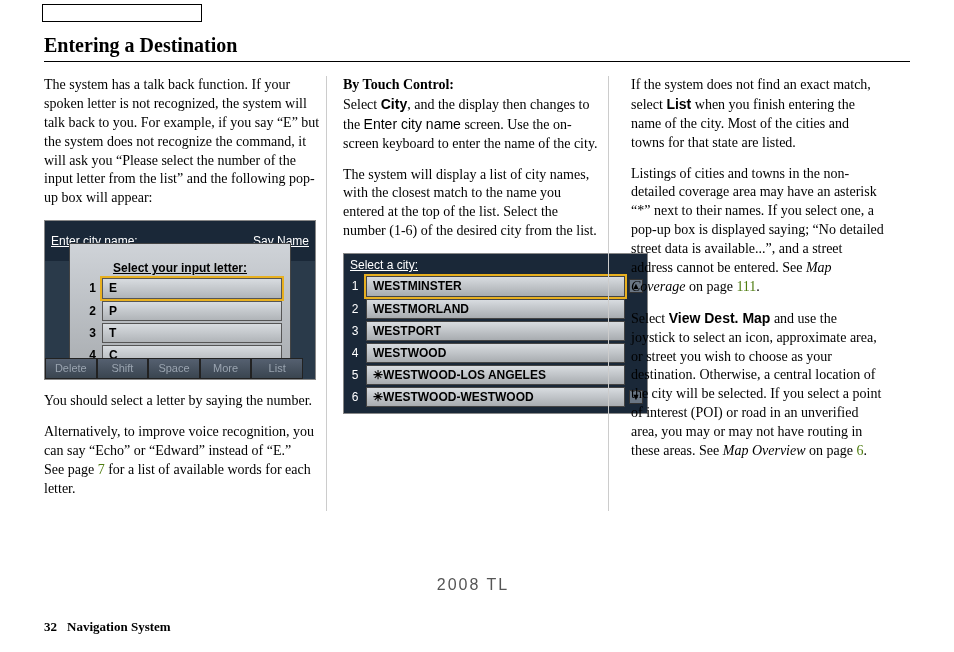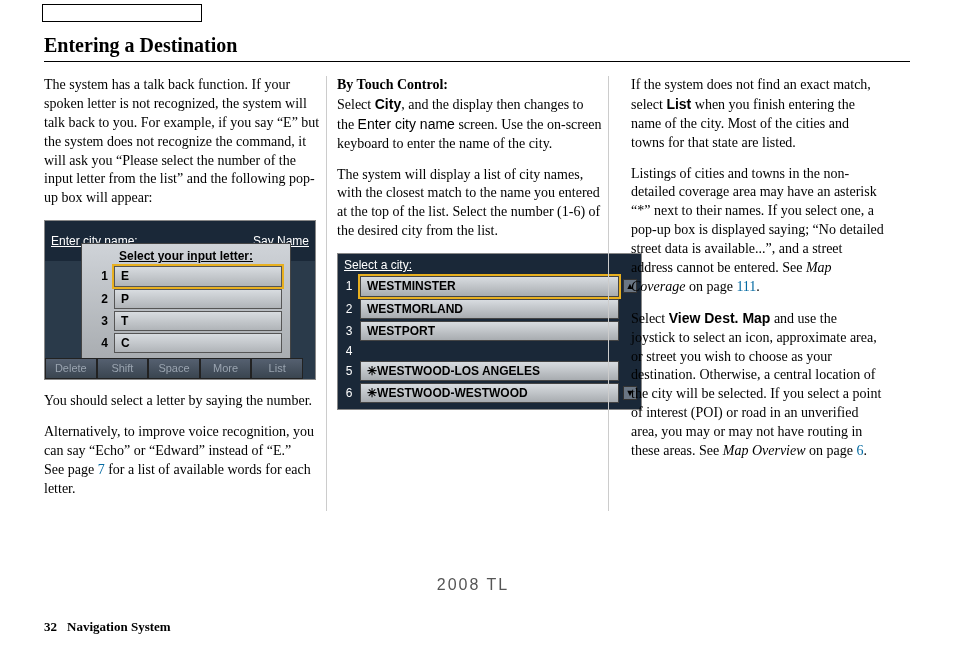--- a/index.html
+++ b/index.html
@@ -32,21 +32,21 @@
   }
   .cols {
     display: flex;
     gap: 6px;
   }
   .col { width: 276px; }
   .sep { border-left: 1px solid #ccc; }
   .para { margin-bottom: 12px; }
   .bold { font-weight: bold; }
   .ital { font-style: italic; }
-  .link { color: #0369a1; }
+  .link { color: #4d7c0f; }
   .sans { font-family: Arial, Helvetica, sans-serif; }
 
   
   .shot1 {
     width: 272px; height: 160px;
     background: #2a3a4a;
     border: 1px solid #888;
     position: relative;
     margin-bottom: 12px;
     font-family: Arial, Helvetica, sans-serif;
@@ -55,24 +55,24 @@
   }
   .shot1 .hdr {
     background: #1a2838;
     padding: 12px 6px;
     display: flex;
     justify-content: space-between;
     text-decoration: underline;
   }
   .shot1 .popup {
     position: absolute;
-    top: 22px; left: 36px; right: 24px;
+    top: 22px; left: 24px; right: 24px;
     background: linear-gradient(#cfd3d8, #a8acb0);
     border: 1px solid #444;
-    padding: 4px 8px 6px 8px;
+    padding: 16px 8px 6px 8px;
     color: #000;
   }
   .shot1 .ptitle { font-weight: bold; text-align: center; margin-bottom: 2px; text-decoration: underline;}
   .shot1 .row { display: flex; align-items: center; margin-bottom: 2px; }
   .shot1 .num { width: 18px; text-align: right; margin-right: 6px; font-weight: bold;}
   .shot1 .cell {
     flex: 1;
     background: linear-gradient(#d8dce0,#b0b4b8);
     border: 1px solid #555;
     padding: 1px 6px;
@@ -191,21 +191,21 @@
       </div>
     </div>
 
     <p class="para">You should select a letter by saying the number.</p>
     <p class="para">
       <span>Alternatively, to improve voice recognition, you can say “Echo” or “Edward” instead of “E.”</span><br>
       <span>See page </span><span class="link">7</span><span> for a list of available words for each letter.</span>
     </p>
   </div>
 
-  <div class="col sep" style="padding-left:10px">
+  <div class="col sep" style="padding-left:16px">
     <p class="para">
       <span class="bold">By Touch Control:</span><br>
       <span>Select </span><span class="bold sans">City</span><span>, and the display then changes to the </span><span class="sans">Enter city name</span><span> screen. Use the on-screen keyboard to enter the name of the city.</span>
     </p>
     <p class="para">The system will display a list of city names, with the closest match to the name you entered at the top of the list. Select the number (1-6) of the desired city from the list.</p>
 
     <div class="shot2">
       <div class="hdr2">Select a city:</div>
       <div class="list">
         <div class="row hi">
@@ -218,20 +218,21 @@
           <div class="cell">WESTMORLAND</div>
           <div style="width:18px"></div>
         </div>
         <div class="row">
           <div class="num">3</div>
           <div class="cell">WESTPORT</div>
           <div style="width:18px"></div>
         </div>
         <div class="row">
           <div class="num">4</div>
+          <div class="cell">WESTWOOD</div>
           <div style="width:18px"></div>
         </div>
         <div class="row">
           <div class="num">5</div>
           <div class="cell">✳WESTWOOD-LOS ANGELES</div>
           <div style="width:18px"></div>
         </div>
         <div class="row">
           <div class="num">6</div>
           <div class="cell">✳WESTWOOD-WESTWOOD</div>

